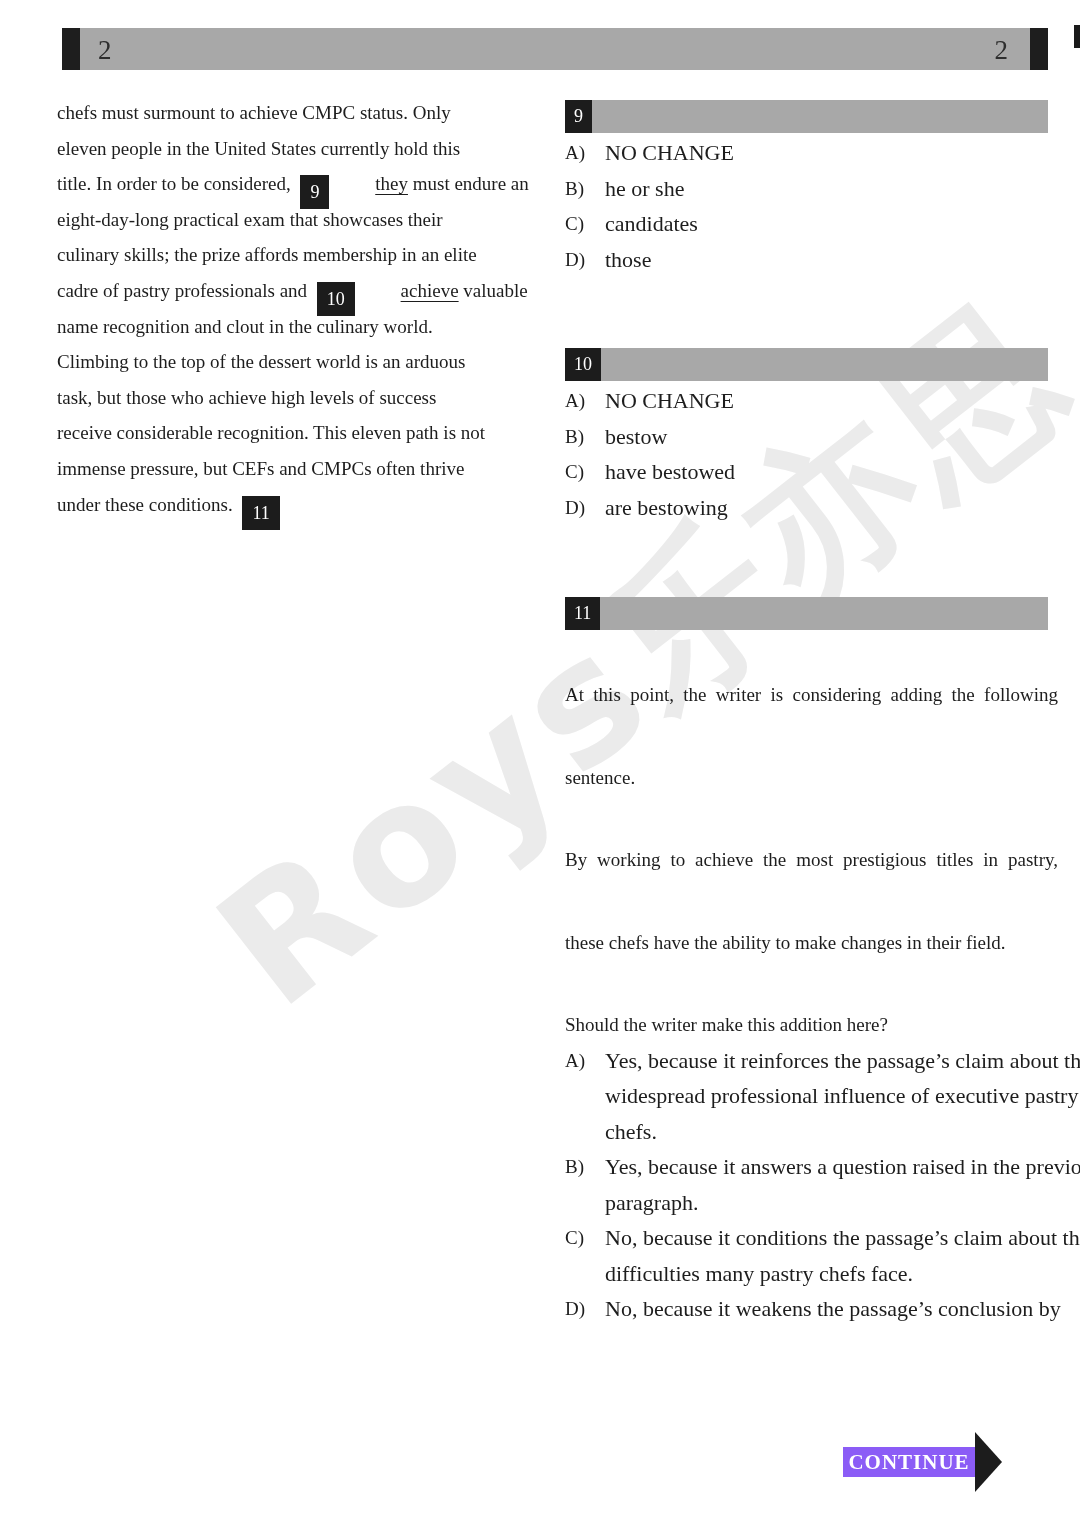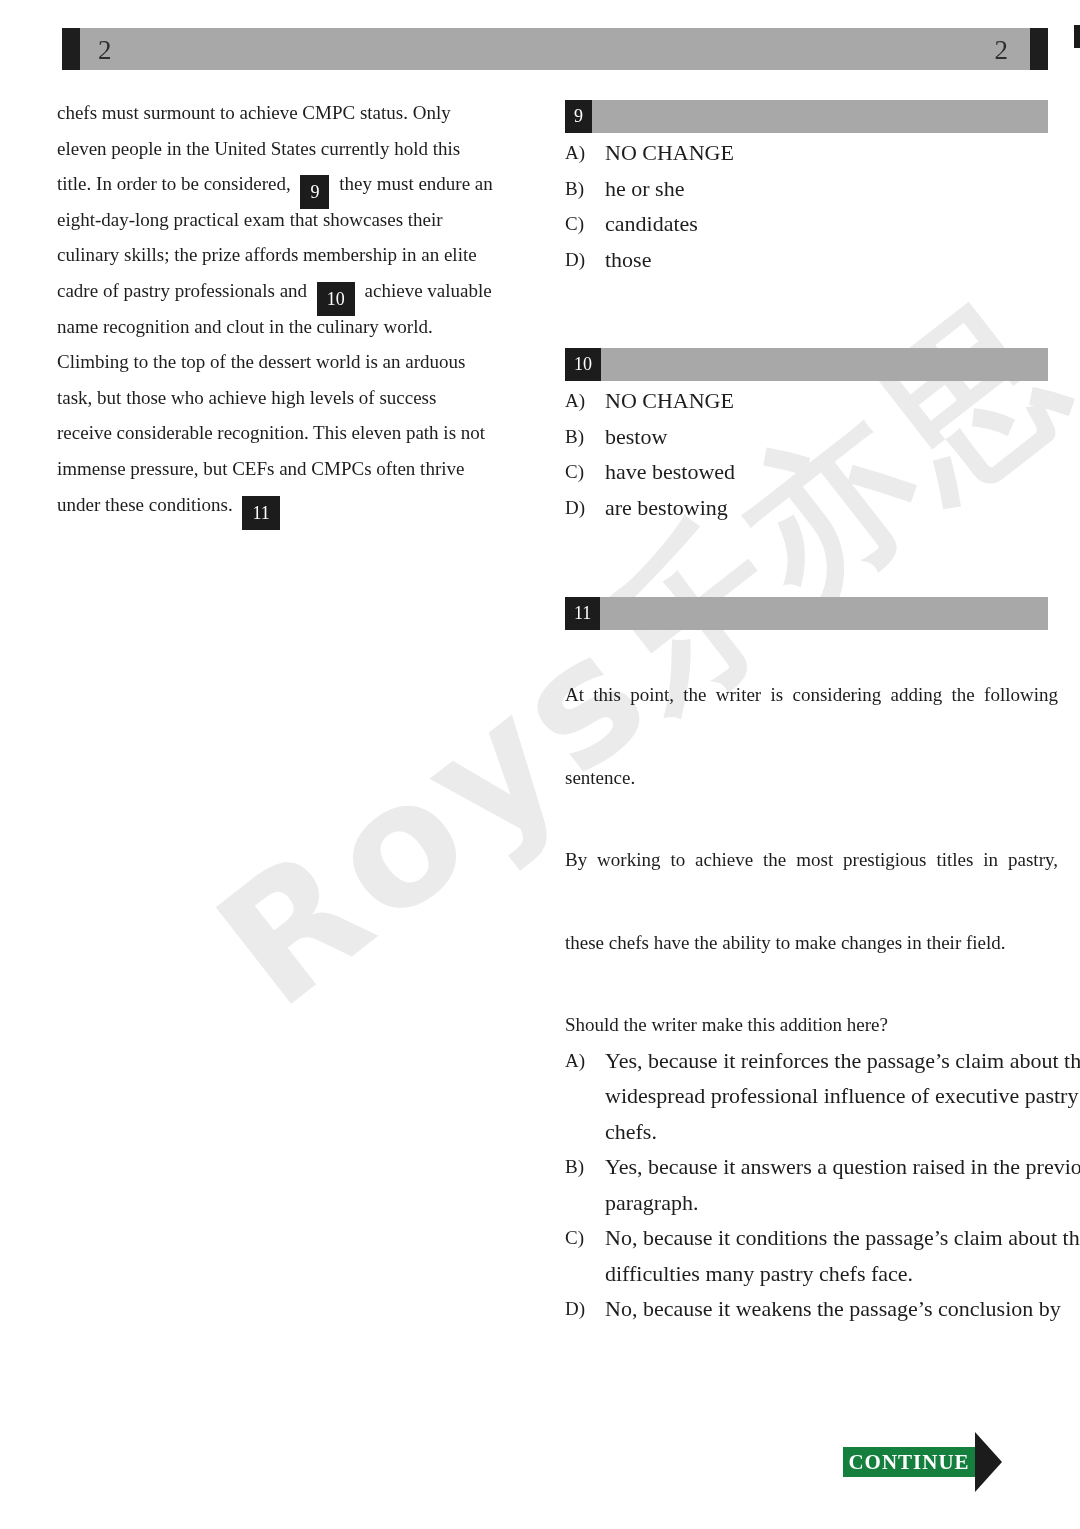--- a/index.html
+++ b/index.html
@@ -30,21 +30,21 @@
     position:absolute; top:0; height:42px; line-height:44px;
     font-size:27px; color:#2e2e2e;
   }
   .pagenum.left  { left:36px; }
   .pagenum.right { right:40px; }
   .edge-mark { position:absolute; right:0; top:25px; width:6px; height:23px; background:#1a1a1a; }
   
   .passage { position:absolute; left:57px; top:95px; width:458px; }
   .pline { height:35.6px; line-height:35.6px; font-size:19px; white-space:pre; }
   .pline.indent { padding-left:43px; }
-  .u { text-underline-offset:4px; }
+  .u { text-decoration:underline; text-underline-offset:4px;margin-left:36px; }
   .pmark {
     display:inline-block; background:#1c1c1c; color:#ffffff;
     height:34px; line-height:34px; padding:0 10px; margin:0 5px;
     font-size:18px; vertical-align:-8px; text-align:center;
   }
   
   .question { position:absolute; left:565px; width:493px; }
   .qheader { position:relative; width:483px; height:33px; background:#a8a8a8; }
   .qnum {
     position:absolute; left:0; top:0; height:33px; line-height:33px;
@@ -55,21 +55,21 @@
   .sline { line-height:35.5px; font-size:19px; width:493px;margin-top:47px; }
   .sline.j { text-align:justify; text-align-last:justify; }
   .opt { display:flex; }
   .opt-letter { flex:0 0 40px; width:40px; line-height:35.5px; font-size:19px; }
   .opt-text { flex:1; }
   .oline { line-height:35.5px; font-size:22px; white-space:nowrap; }
   
   .continue { position:absolute; left:843px; top:1432px; width:165px; height:60px; }
   .continue-bar {
     position:absolute; left:0; top:15px; width:132px; height:30px;
-    background:#15803d; color:#ffffff; text-align:center; line-height:31px;
+    background:#8b5cf6; color:#ffffff; text-align:center; line-height:31px;
     font-size:21px; font-weight:700; letter-spacing:1px;
   }
   .continue-arrow {
     position:absolute; left:132px; top:0; width:0; height:0;
     border-left:27px solid #1c1c1c;
     border-top:30px solid transparent;
     border-bottom:30px solid transparent;
   }
 </style>
 </head>

